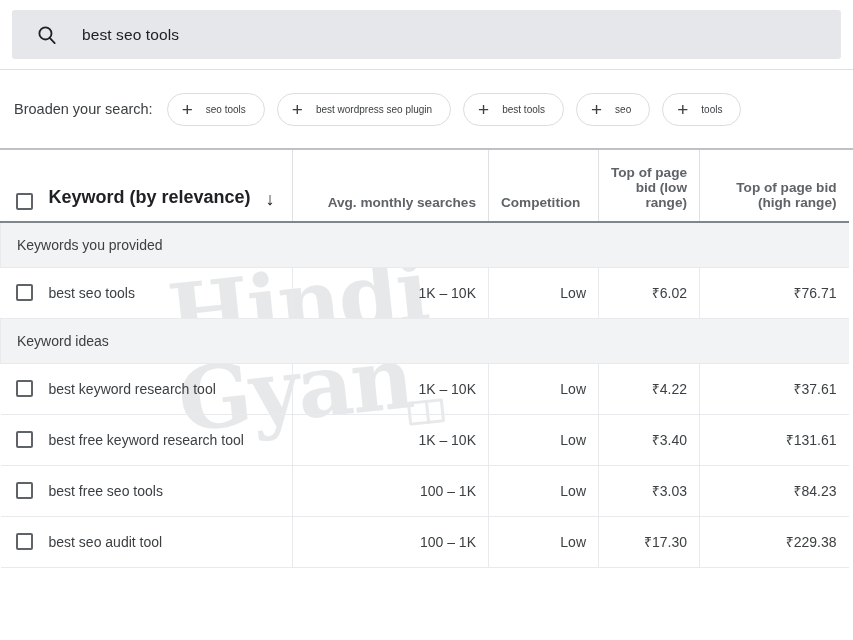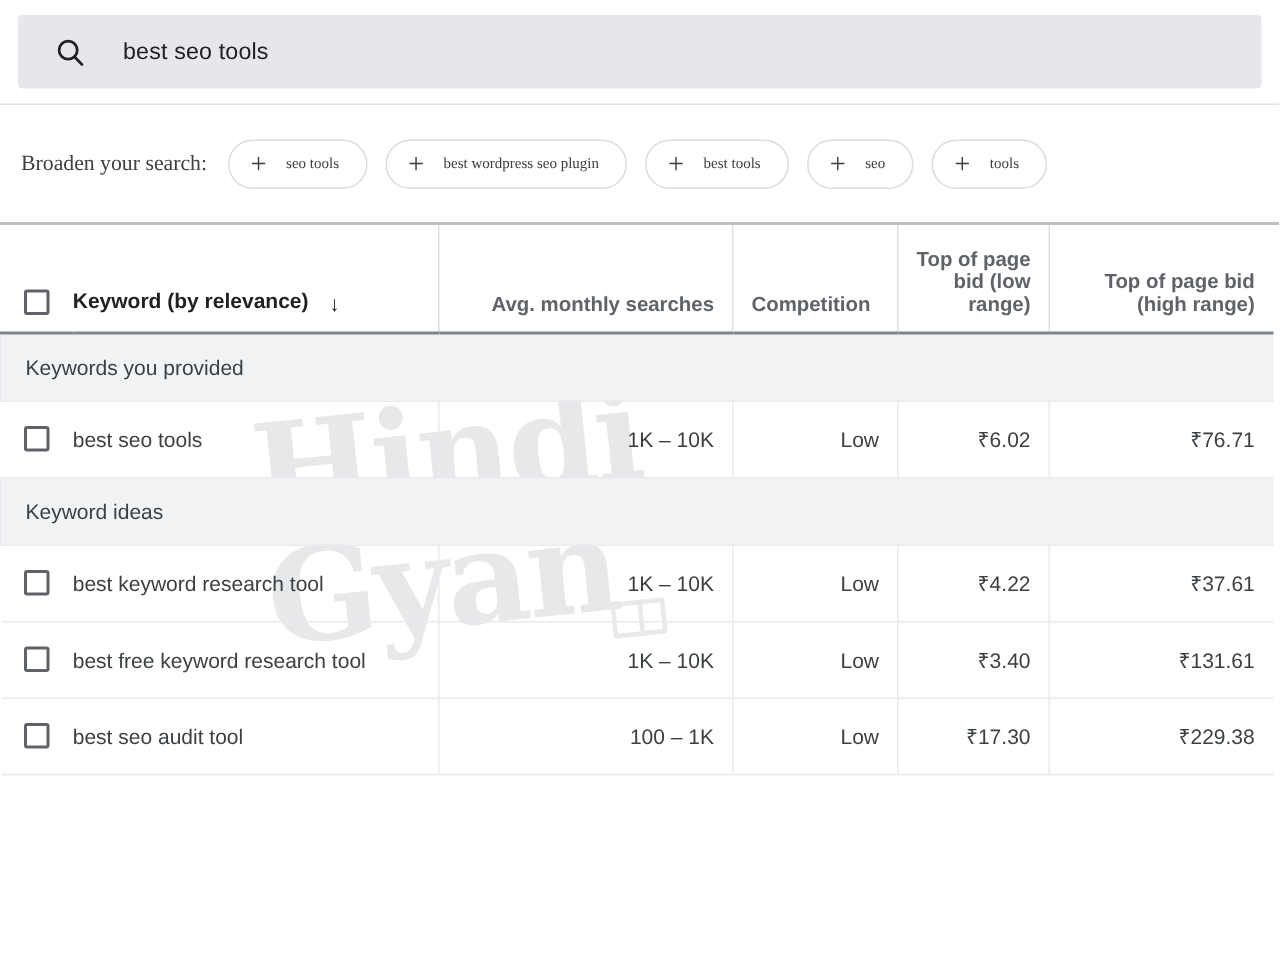--- a/index.html
+++ b/index.html
@@ -111,21 +111,20 @@
     z-index: 10;
     background: #fff;
     height: 80px;
     display: flex;
     align-items: center;
     padding-left: 14px;
     box-sizing: border-box;
     border-bottom: 2px solid #bdc1c6;
     overflow: hidden;
     white-space: nowrap;
-    font-family: Liberation Serif, serif;
   }
   .broaden-label {
     font-size: 14.5px;
     color: #3c4043;
     margin-right: 14px;
     flex: 0 0 auto;
   }
   .chip {
     flex: 0 0 auto;
     display: inline-flex;
@@ -187,21 +186,21 @@
     border-left: none;
     padding-left: 0;
     padding-right: 0;
     text-align: center;
   }
   thead th.th-kw {
     border-left: none;
     text-align: left;
     color: #202124;
     font-weight: bold;
-    font-size: 14px;
+    font-size: 18px;
     padding-left: 0;
     white-space: nowrap;
   }
   thead th.th-right { text-align: right; }
   thead th.th-left  { text-align: left; }
 
   .sort-arrow {
     display: inline-block;
     vertical-align: -2px;
     margin-left: 10px;
@@ -363,20 +362,30 @@
           <td class="td-check">
             <span class="checkbox"></span>
           </td>
           <td class="td-kw">best free keyword research tool</td>
           <td class="td-right">1K – 10K</td>
           <td class="td-left">Low</td>
           <td class="td-right">₹3.40</td>
           <td class="td-right">₹131.61</td>
         </tr>
 
+        <tr>
+          <td class="td-check">
+            <span class="checkbox"></span>
+          </td>
+          <td class="td-kw">best free seo tools</td>
+          <td class="td-right">100 – 1K</td>
+          <td class="td-left">Low</td>
+          <td class="td-right">₹3.03</td>
+          <td class="td-right">₹84.23</td>
+        </tr>
 
 
         <tr>
           <td class="td-check">
             <span class="checkbox"></span>
           </td>
           <td class="td-kw">best seo audit tool</td>
           <td class="td-right">100 – 1K</td>
           <td class="td-left">Low</td>
           <td class="td-right">₹17.30</td>

